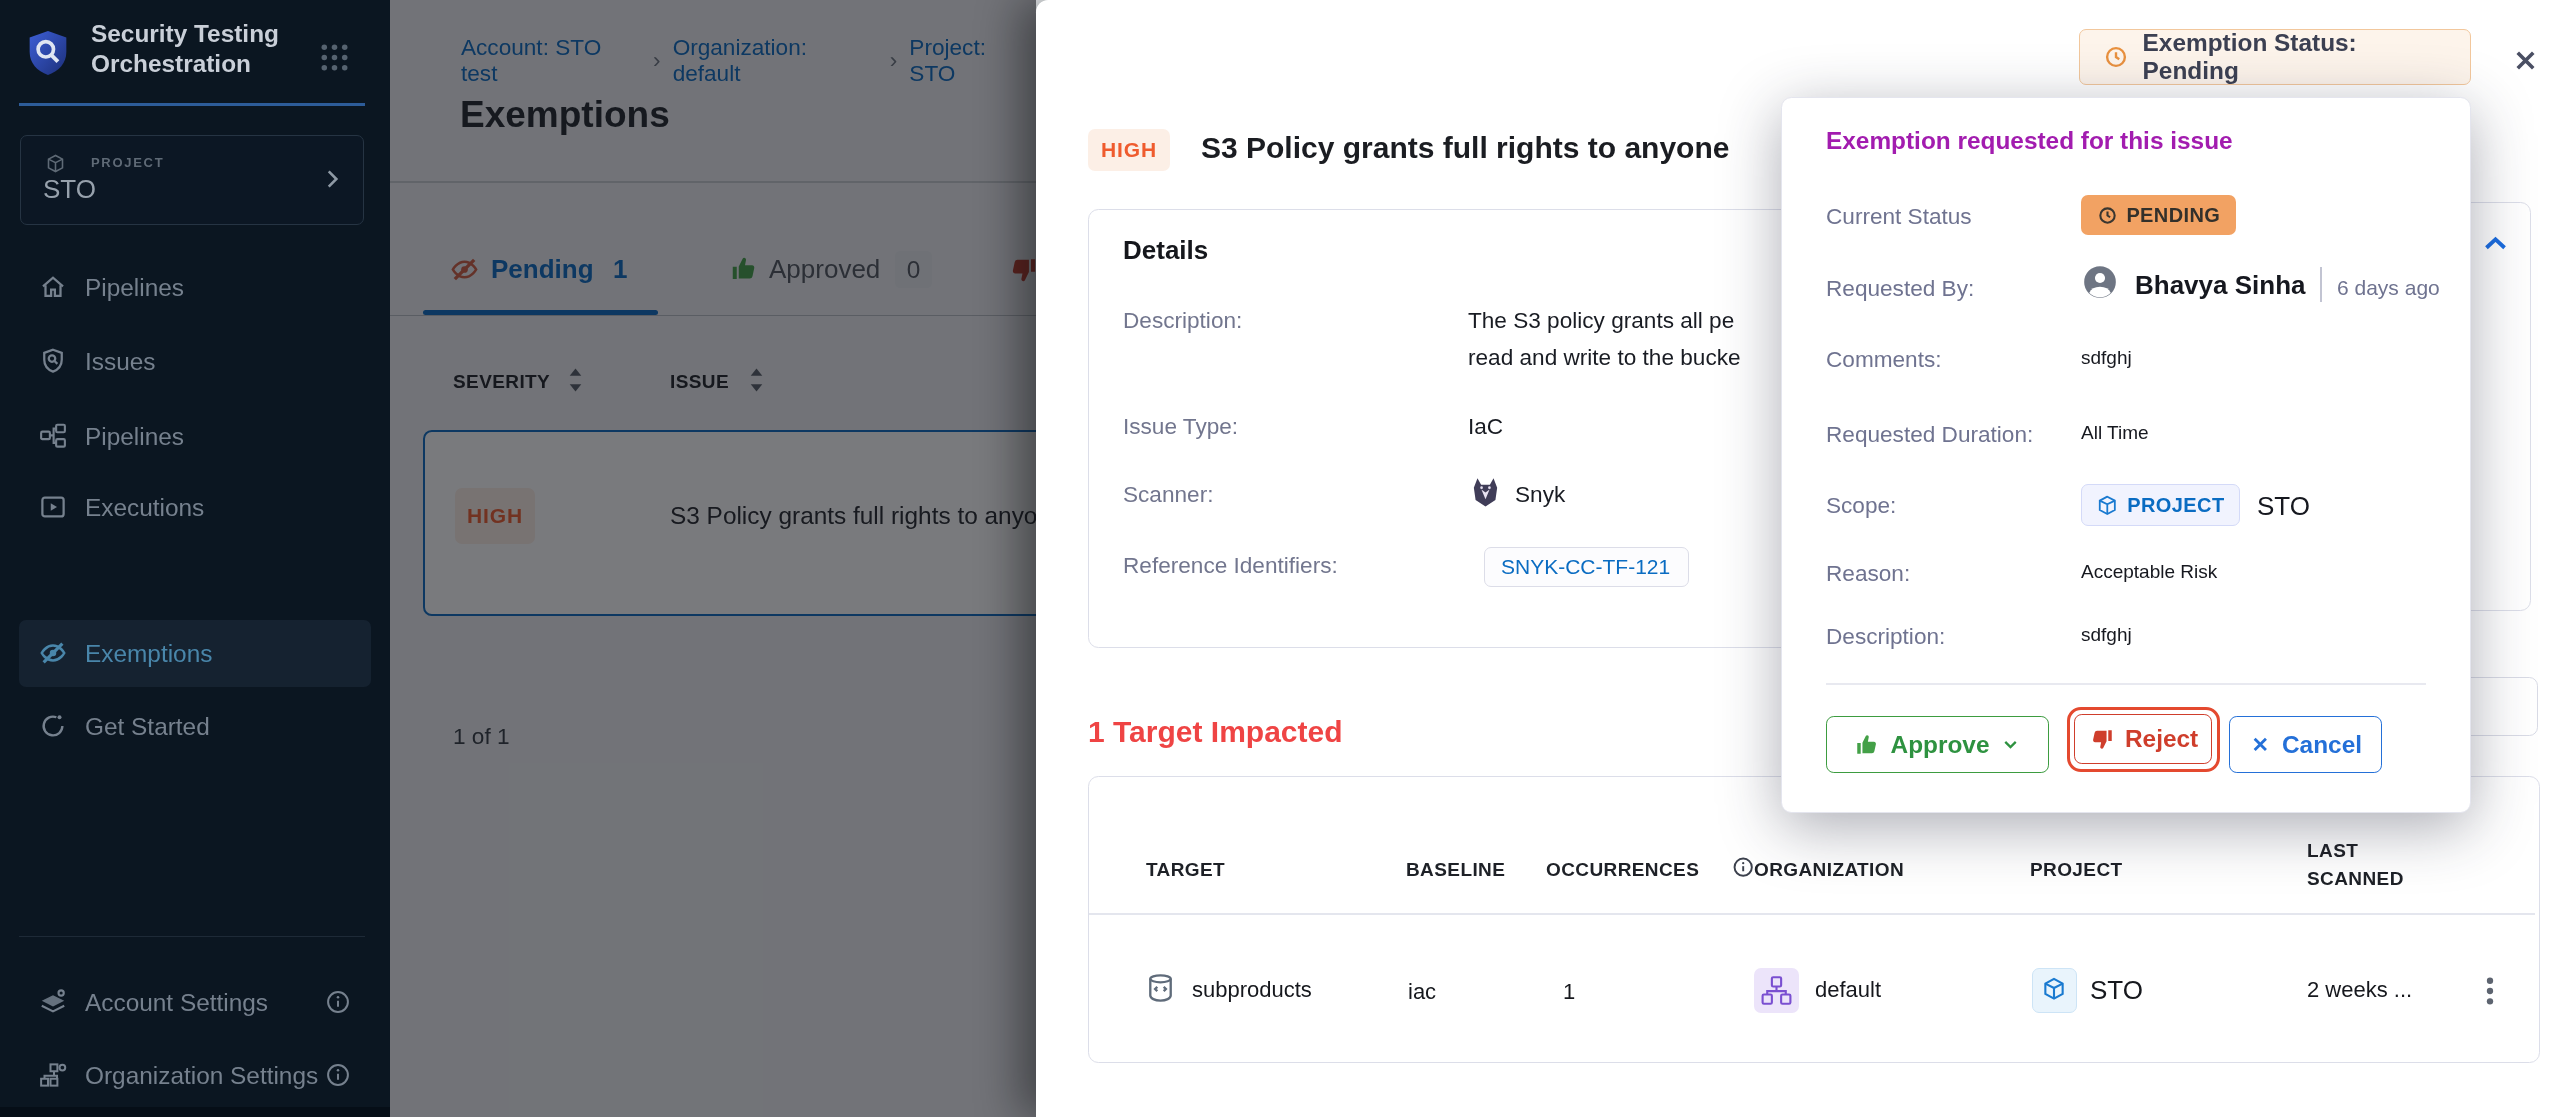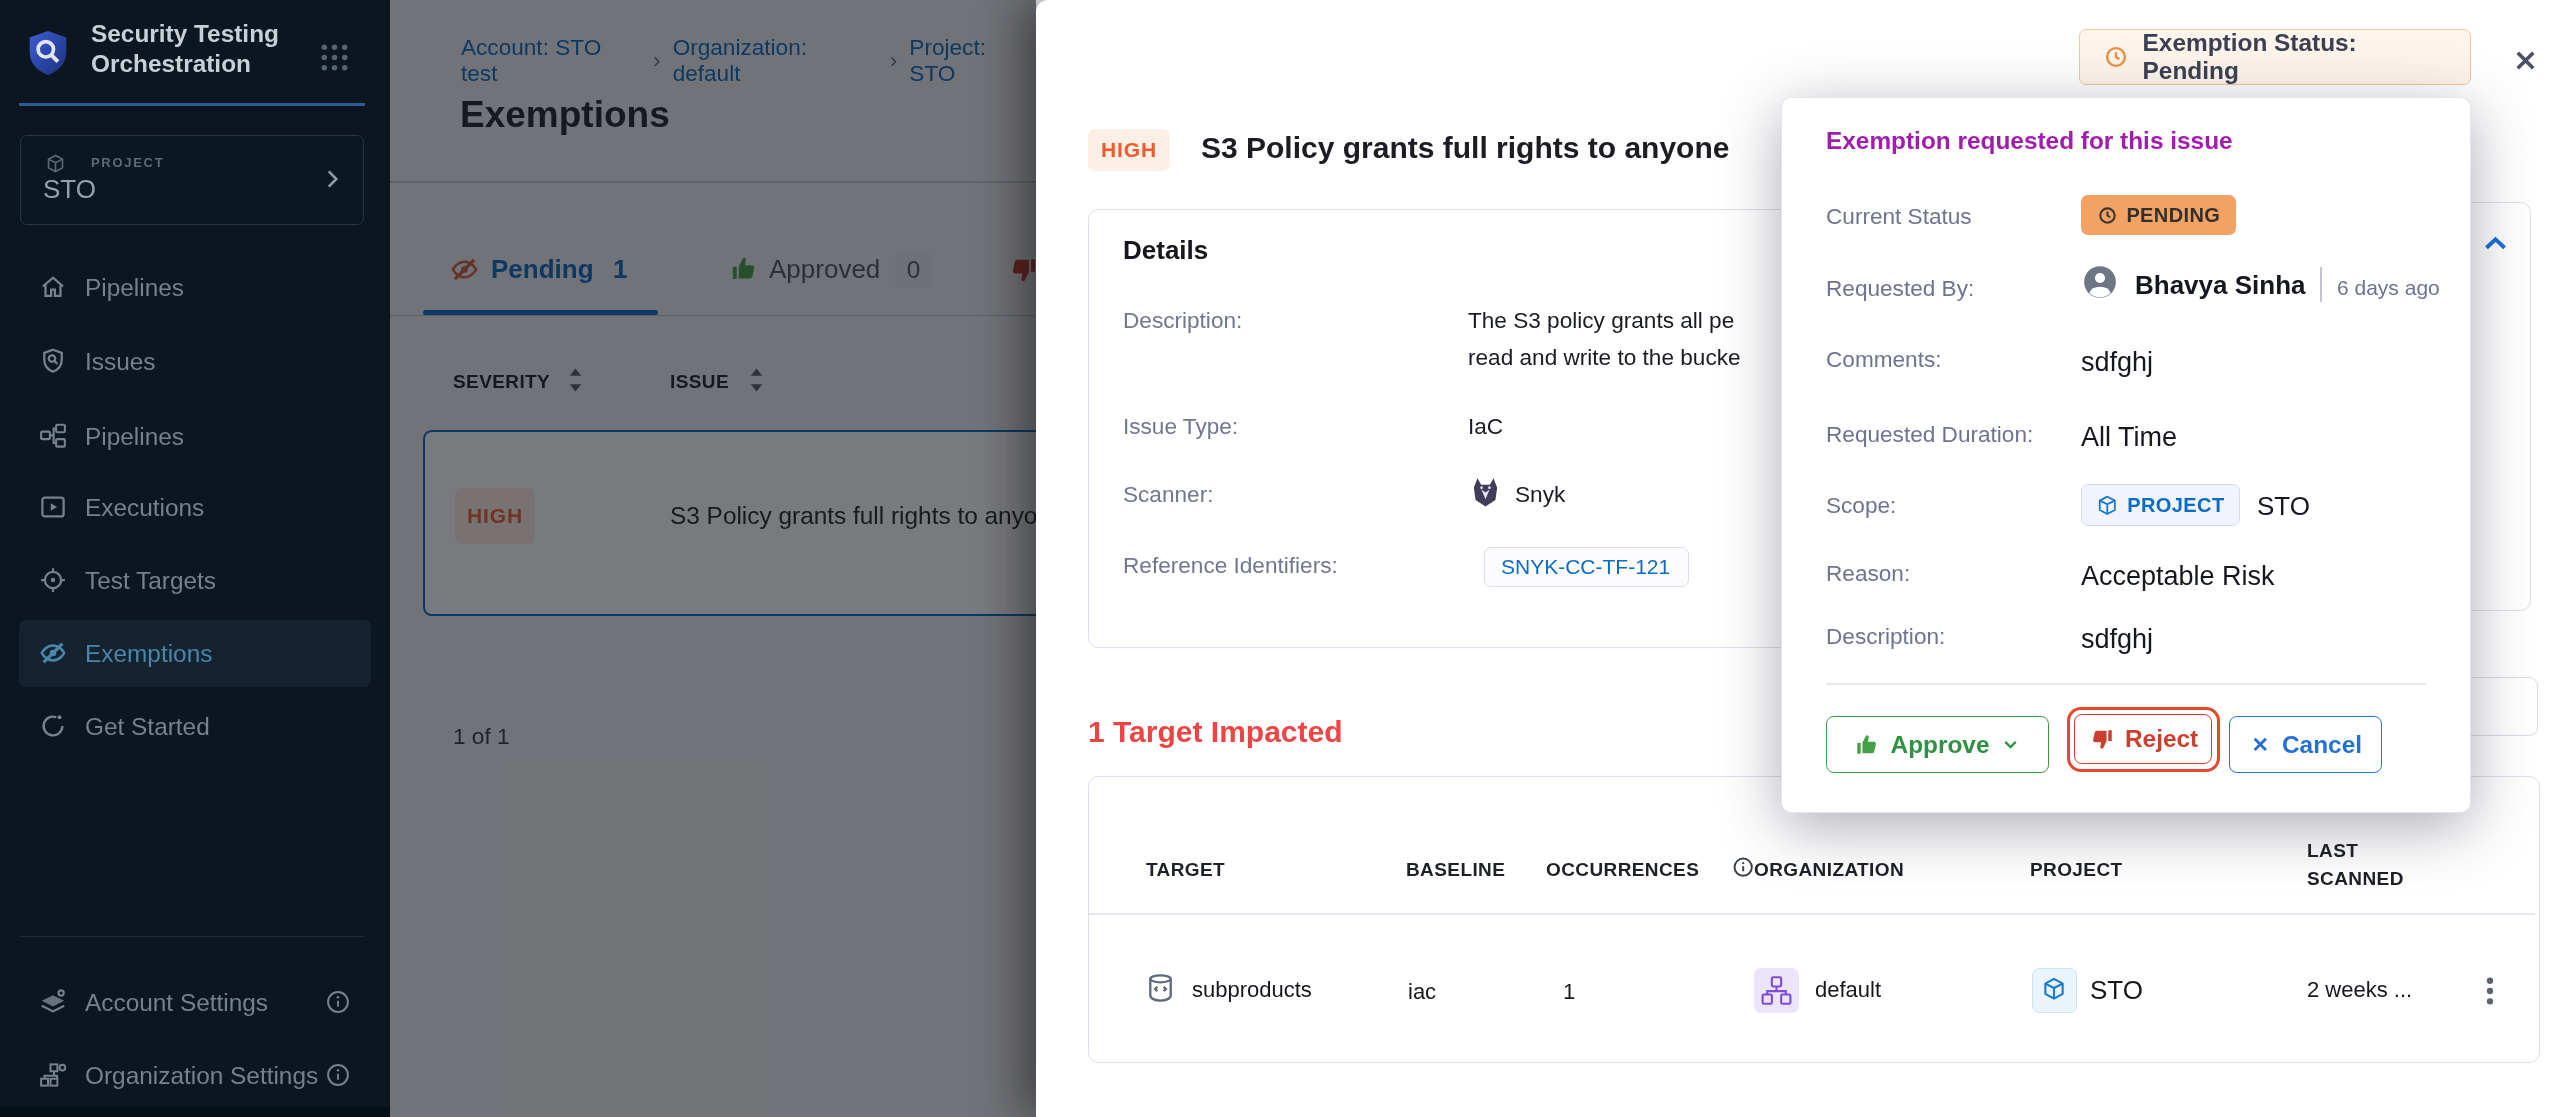--- a/index.html
+++ b/index.html
@@ -41,21 +41,21 @@
   .d-value{position:absolute;font-size:22.6px;color:#191c23;white-space:nowrap;text-align:right;}
   .ref-chip{position:absolute;border:1.7px solid #dcdde8;background:#fcfcfe;border-radius:7px;
             font-size:21px;color:#0a6cc2;line-height:38px;padding:0 17.4px;}
   .tbl-h{position:absolute;font-size:19px;font-weight:bold;color:#1e2127;letter-spacing:0.4px;}
   .tbl-v{position:absolute;font-size:22px;color:#16181d;}
 
   
   #popup{position:absolute;left:1781px;top:97px;width:688px;height:714px;background:#fff;
          border:0.9px solid #e4e5ee;border-radius:10.4px;box-shadow:0 14px 61px rgba(35,38,59,.38);z-index:30;}
   .p-label{position:absolute;left:44px;font-size:22.6px;color:#6f7390;}
-  .p-value{position:absolute;left:299px;font-size:27px;color:#16181f;white-space:nowrap;}
+  .p-value{position:absolute;left:299px;font-size:19px;color:#16181f;white-space:nowrap;}
   .pend-badge{position:absolute;left:299px;top:97px;height:40px;background:#f2a263;border-radius:7px;
               display:flex;align-items:center;gap:8.7px;padding:0 15.7px;}
   .scope-chip{position:absolute;left:299px;top:386px;height:40px;background:#f1f3fe;border:1.7px solid #d4daf8;border-radius:7px;
               display:flex;align-items:center;gap:8.7px;padding:0 14px;}
   .btn{position:absolute;top:618px;height:57px;border-radius:7.8px;background:#fff;display:flex;align-items:center;
        justify-content:center;gap:10.4px;font-size:24.4px;font-weight:bold;cursor:pointer;box-sizing:border-box;}
   .pill{position:absolute;left:2079px;top:29px;width:392px;height:56px;background:#fdf4eb;border:1.7px solid #f2c79c;
         border-radius:7px;display:flex;align-items:center;gap:14px;padding:0 22.6px;box-sizing:border-box;z-index:25;}
 </style>
 </head>
@@ -145,30 +145,20 @@
       <span class="lb">Pipelines</span>
     </div>
     <div class="nav-item" style="top:474px;">
       <span class="ic">
         <svg width="30" height="30" viewBox="0 0 24 24" fill="none" stroke="currentColor" stroke-width="1.8">
           <rect x="3.5" y="4.5" width="17" height="15" rx="2"></rect>
             <path d="M10.2 9l5 3-5 3z" fill="currentColor" stroke="none"></path>
           </svg>
         </span>
       <span class="lb">Executions</span>
-    </div>
-    <div class="nav-item" style="top:547px;">
-      <span class="ic">
-        <svg width="30" height="30" viewBox="0 0 24 24" fill="none" stroke="currentColor" stroke-width="1.8">
-          <circle cx="12" cy="12" r="6.5"></circle>
-            <circle cx="12" cy="12" r="1.8" fill="currentColor" stroke="none"></circle>
-          <path d="M12 2.5v3M12 18.5v3M2.5 12h3M18.5 12h3"></path>
-          </svg>
-        </span>
-      <span class="lb">Test Targets</span>
     </div>
     <div class="nav-item active" style="top:620px;">
       <span class="ic">
         <svg width="30" height="30" viewBox="0 0 24 24" fill="none" stroke="currentColor" stroke-width="2">
           <path d="M3 12s3.2-6 9-6 9 6 9 6-3.2 6-9 6-9-6-9-6z"></path>
             <circle cx="12" cy="12" r="2.6" fill="currentColor" stroke="none"></circle>
           <path d="M4.5 19.5l15-15" stroke-width="2.6"></path>
           </svg>
         </span>
       <span class="lb">Exemptions</span>

